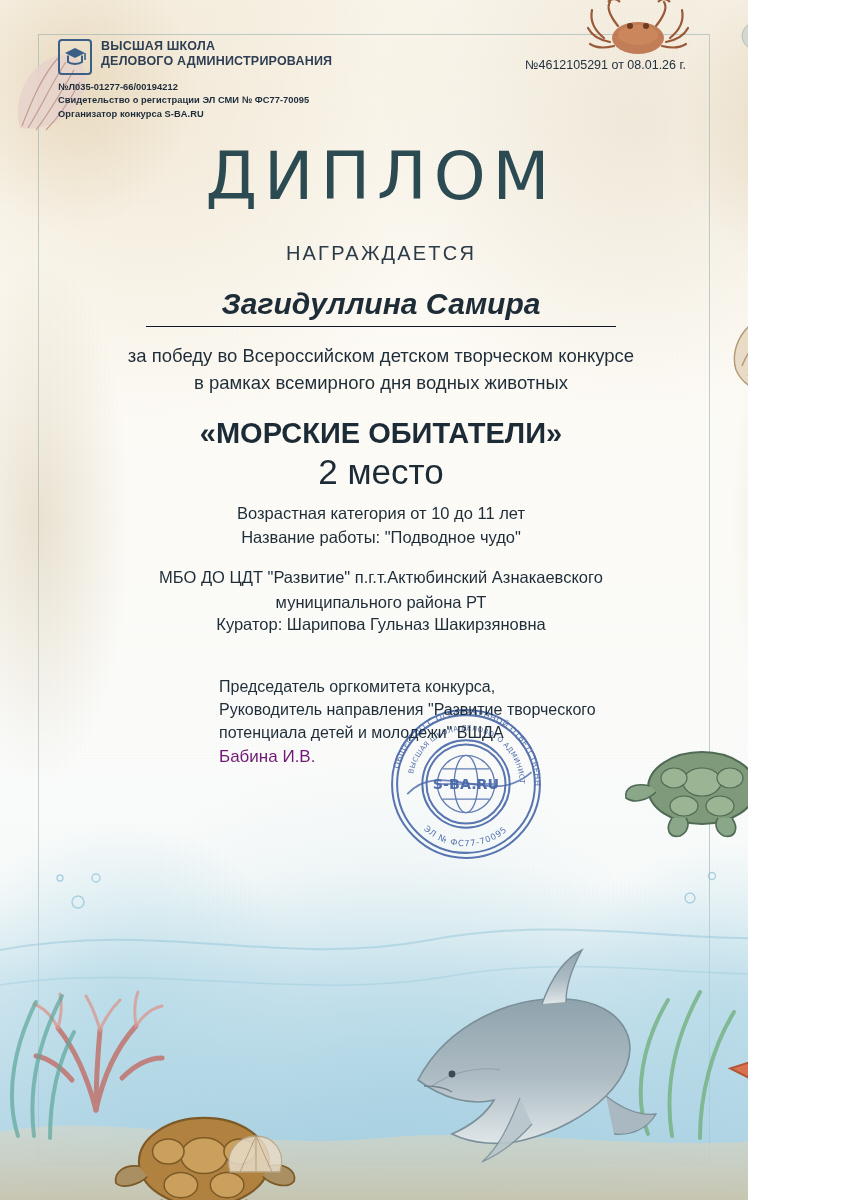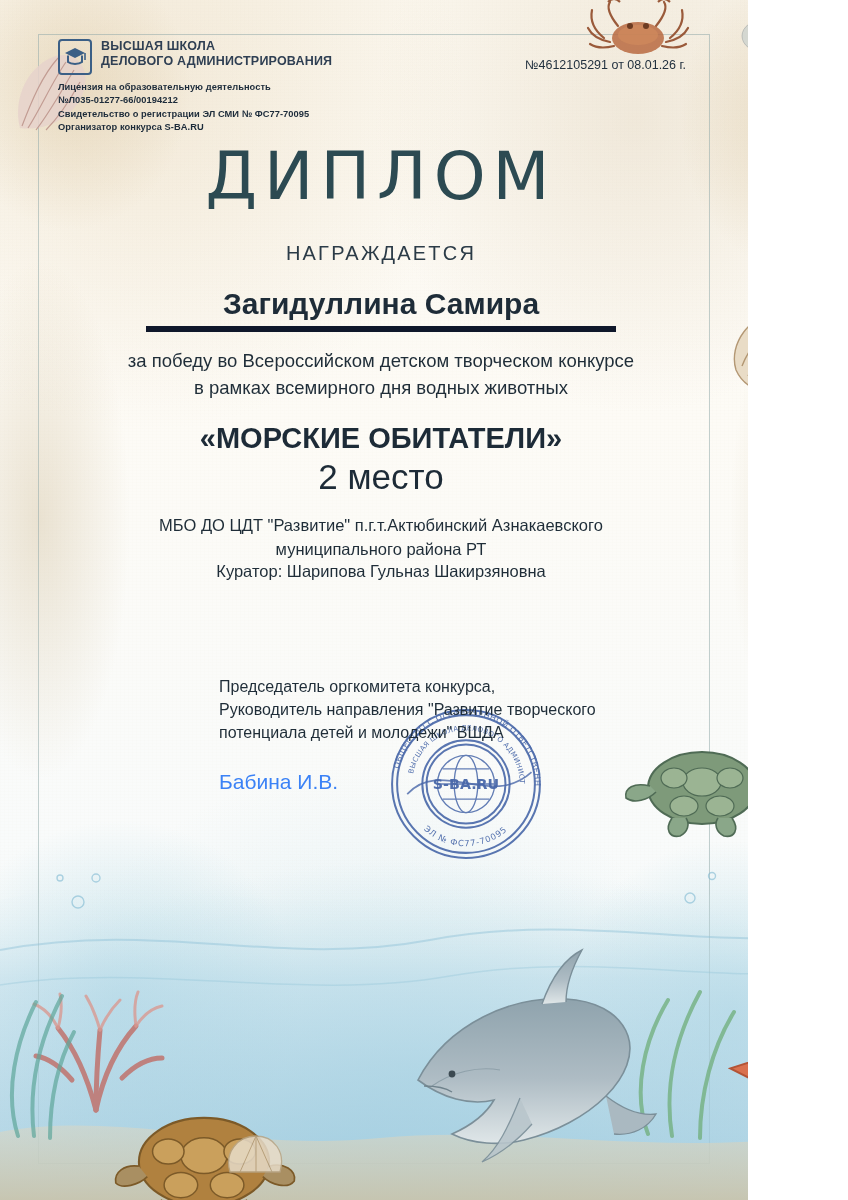--- a/index.html
+++ b/index.html
@@ -110,21 +110,22 @@
     letter-spacing: 2.2px;
     color: #2b3b47;
   }
   .recipient {
     margin: 22px auto 0;
     font-size: 30px;
     font-weight: bold;
     color: #1e2c38;
     width: 470px;
     padding-bottom: 5px;
-    border-bottom: 6px solid #0f172a;
+    border-bottom: 1px solid #0f172a;
+    font-style: italic;
   }
   .reason {
     margin-top: 16px;
     font-size: 18.5px;
     line-height: 1.45;
     color: #1f2d38;
   }
   .contest-name {
     margin-top: 20px;
     font-size: 29px;
@@ -158,23 +159,22 @@
     position: absolute;
     left: 219px;
     top: 675px;
     text-align: left;
     font-size: 16px;
     line-height: 1.45;
     color: #1f2d38;
     z-index: 3;
   }
   .sign-name {
-    margin-top: 22px;
-    font-size: 21px;
-    color: #3b82f6;
+    font-size: 17px;
+    color: #701a75;
   }
 
   
   .stamp {
     position: absolute;
     left: 382px;
     top: 700px;
     width: 168px;
     height: 168px;
     z-index: 2;
@@ -309,38 +309,41 @@
         <path d="M7 14 L17 9 L27 14 L17 19 Z" fill="#3b5f86"></path>
         <path d="M10 16.5 L10 23 C13 25.5 21 25.5 24 23 L24 16.5" fill="none" stroke="#3b5f86" stroke-width="2"></path>
         <path d="M27 14 L27 21" stroke="#3b5f86" stroke-width="1.6"></path>
       </svg>
       <div class="logo-text">
         <div>ВЫСШАЯ ШКОЛА</div>
         <div>ДЕЛОВОГО АДМИНИСТРИРОВАНИЯ</div>
       </div>
     </div>
     <div class="license-block">
-      <div>Лицензия на образовательную деятельность</div>
       <div>№Л035-01277-66/00194212</div>
       <div>Свидетельство о регистрации ЭЛ СМИ № ФС77-70095</div>
       <div>Организатор конкурса S-BA.RU</div>
     </div>
   </div>
   <div class="doc-number">№4612105291 от 08.01.26 г.</div>
 
   <div class="body-wrap">
     <div class="title-diploma">ДИПЛОМ</div>
     <div class="subtitle-awarded">НАГРАЖДАЕТСЯ</div>
     <div class="recipient">Загидуллина Самира</div>
     <div class="reason">
       <div>за победу во Всероссийском детском творческом конкурсе</div>
       <div>в рамках всемирного дня водных животных</div>
     </div>
     <div class="contest-name">«МОРСКИЕ ОБИТАТЕЛИ»</div>
     <div class="place">2 место</div>
+    <div class="meta-line">
+      <div>Возрастная категория от 10 до 11 лет</div>
+      <div>Название работы: "Подводное чудо"</div>
+    </div>
     <div class="org">
       <div>МБО ДО ЦДТ "Развитие" п.г.т.Актюбинский Азнакаевского</div>
       <div>муниципального района РТ</div>
     </div>
     <div class="curator">Куратор: Шарипова Гульназ Шакирзяновна</div>
   </div>
 
   <div class="sign-block">
     <div>Председатель оргкомитета конкурса,</div>
     <div>Руководитель направления "Развитие творческого</div>

